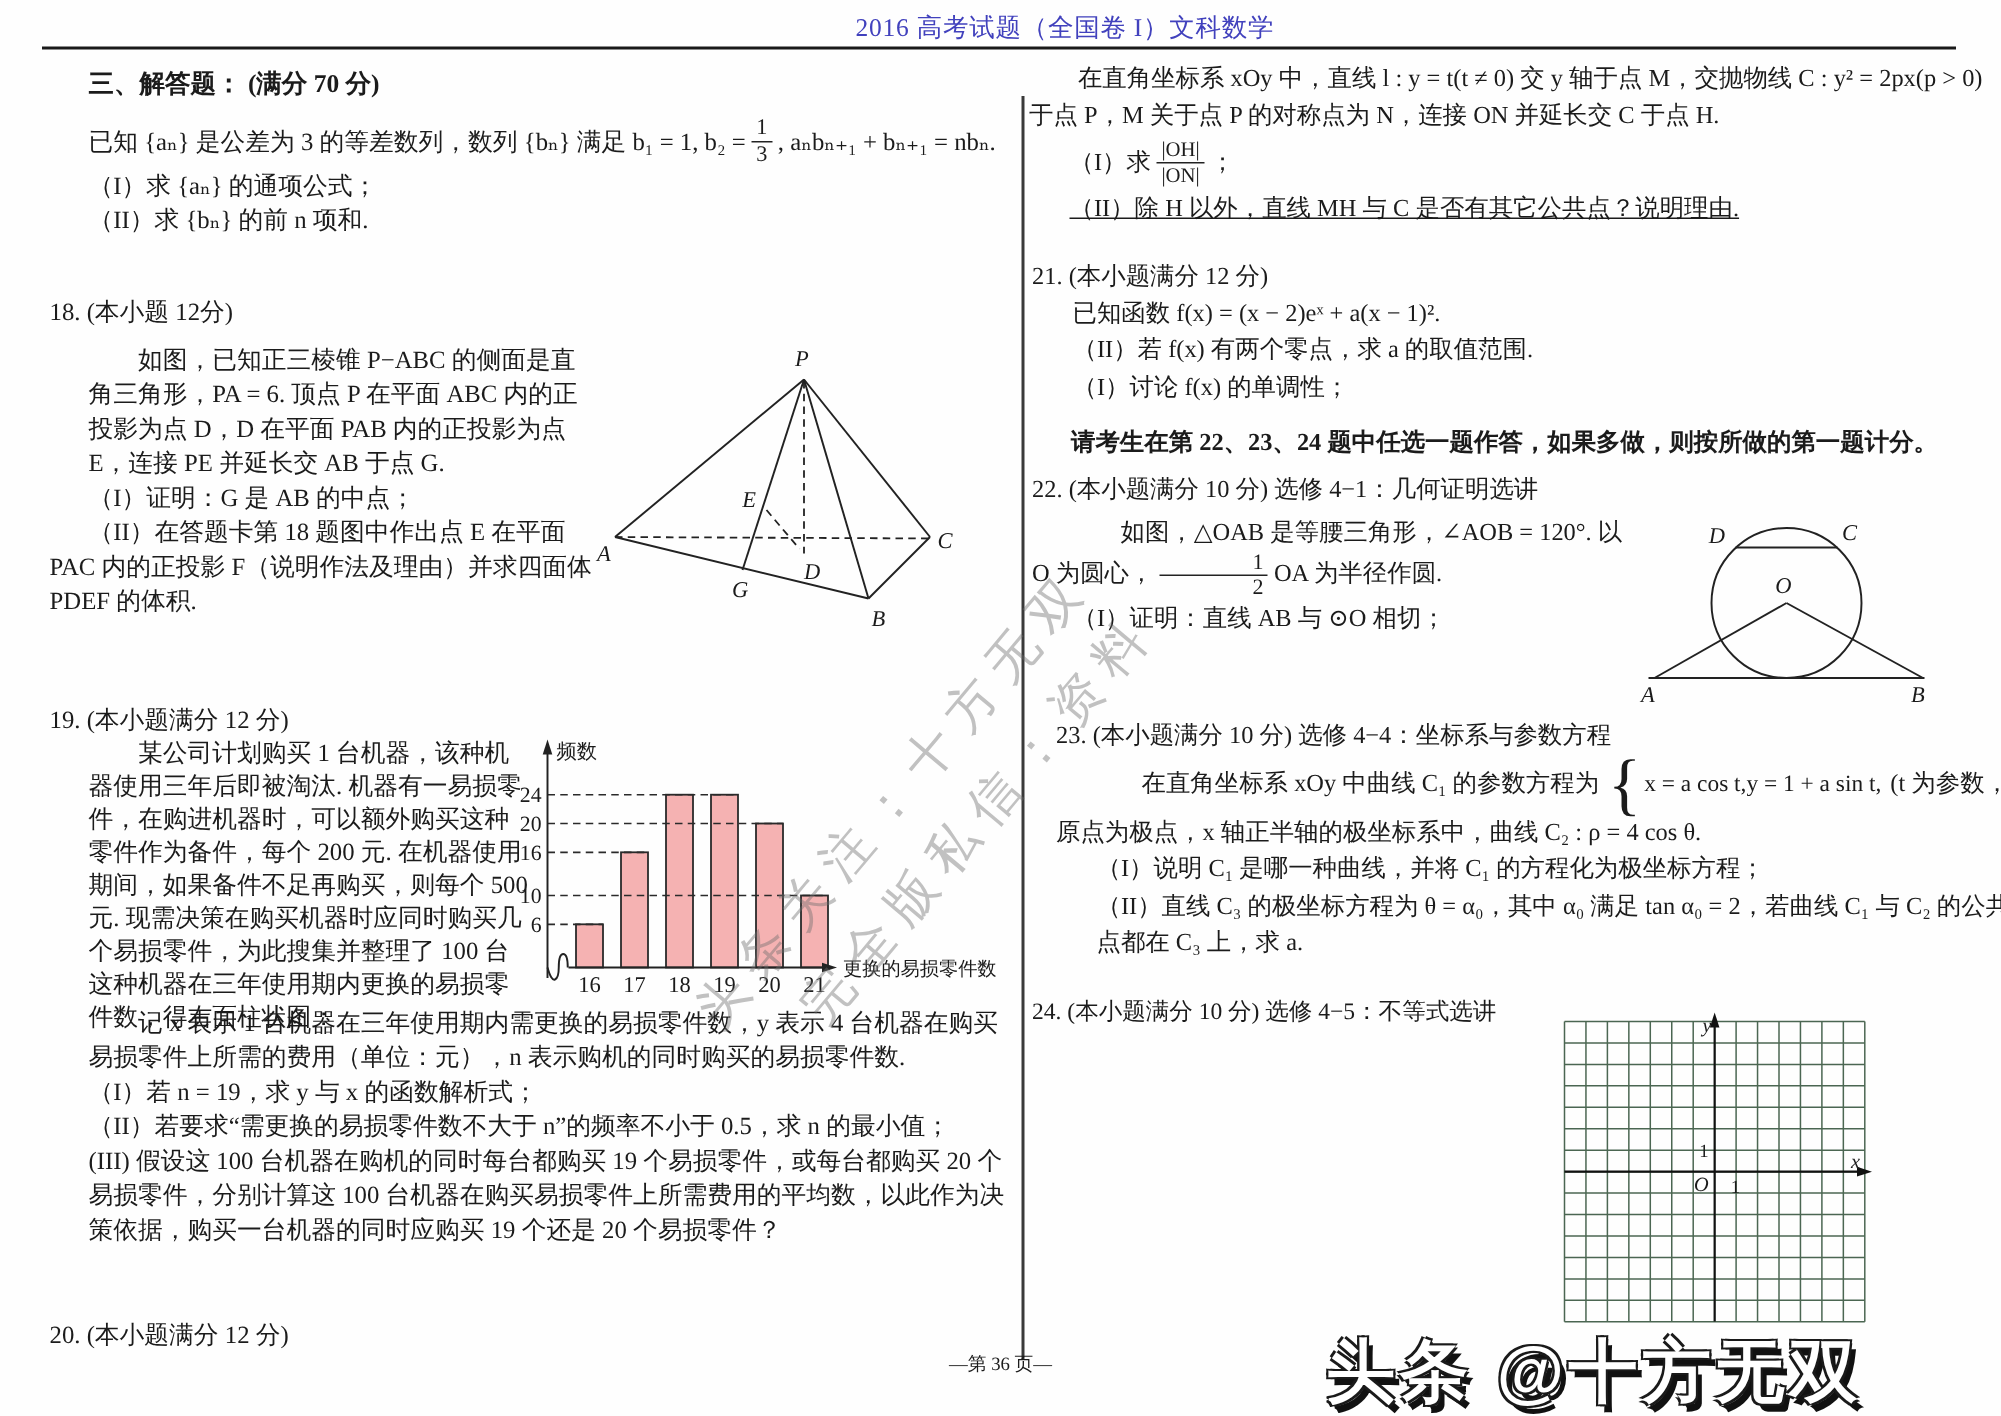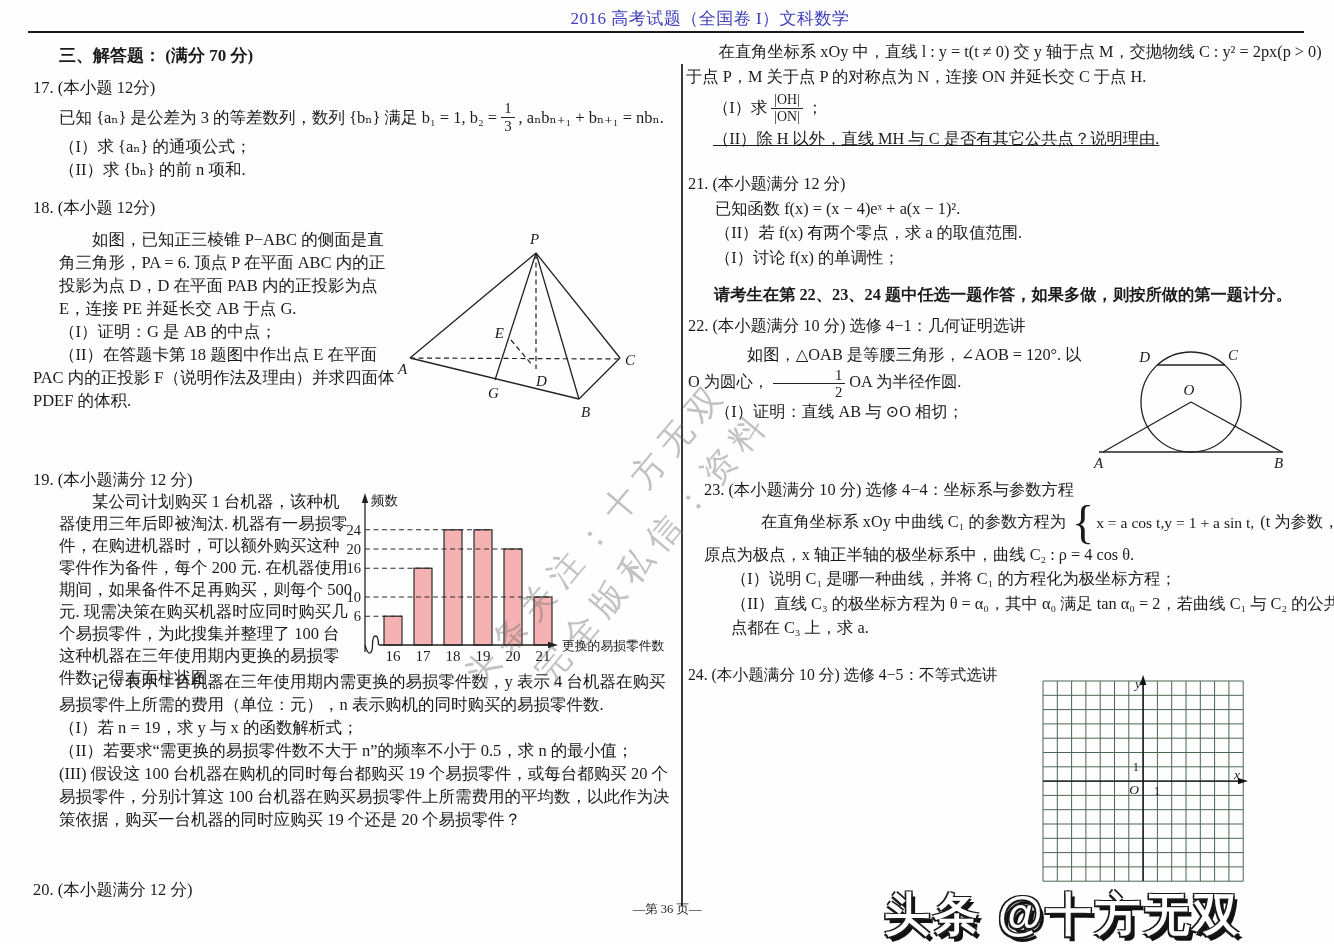--- a/index.html
+++ b/index.html
@@ -51,21 +51,20 @@
 
 <div class="page">
 
   <div class="hdr">2016 高考试题（全国卷 I）文科数学</div>
   <div class="hdr-rule"></div>
   <div class="divider"></div>
 
   <div class="blk sec" style="left:59px;top:44px;">三、解答题： (满分 70 分)</div>
 
   <div class="blk" style="left:33px;top:76px;width:640px;">
-    <div><span>17.</span> <span>(本小题 12分)</span></div>
     <div class="qbody">
       <div class="mrow" style="height:36px;">
         <span>已知 {aₙ} 是公差为 3 的等差数列，数列 {bₙ} 满足 b₁ = 1, b₂ =</span>
         <span class="frac">
             <span class="num">1</span>
             <span class="den">3</span>
           </span>
         <span>, aₙbₙ₊₁ + bₙ₊₁ = nbₙ.</span>
       </div>
       <div>（I）求 {aₙ} 的通项公式；</div>
@@ -170,21 +169,21 @@
           <span class="den">|ON|</span>
         </span>
       <span>；</span>
     </div>
     <div style="padding-left:27px;text-decoration:underline;">（II）除 H 以外，直线 MH 与 C 是否有其它公共点？说明理由.</div>
   </div>
 
   <div class="blk rcol" style="left:688px;top:172px;width:646px;">
     <div><span>21.</span> <span>(本小题满分 12 分)</span></div>
     <div class="qbody">
-      <div>已知函数 f(x) = (x − 4)eˣ + a(x − 1)².</div>
+      <div>已知函数 f(x) = (x − 2)eˣ + a(x − 1)².</div>
       <div>（II）若 f(x) 有两个零点，求 a 的取值范围.</div>
       <div>（I）讨论 f(x) 的单调性；</div>
     </div>
   </div>
 
   <div class="blk rcol notice" style="left:714px;top:283px;width:610px;">请考生在第 22、23、24 题中任选一题作答，如果多做，则按所做的第一题计分。</div>
 
   <div class="blk rcol" style="left:688px;top:314px;width:646px;">
     <div><span>22.</span> <span>(本小题满分 10 分) 选修 4−1：几何证明选讲</span></div>
     <div class="qbody" style="margin-top:4px;">

